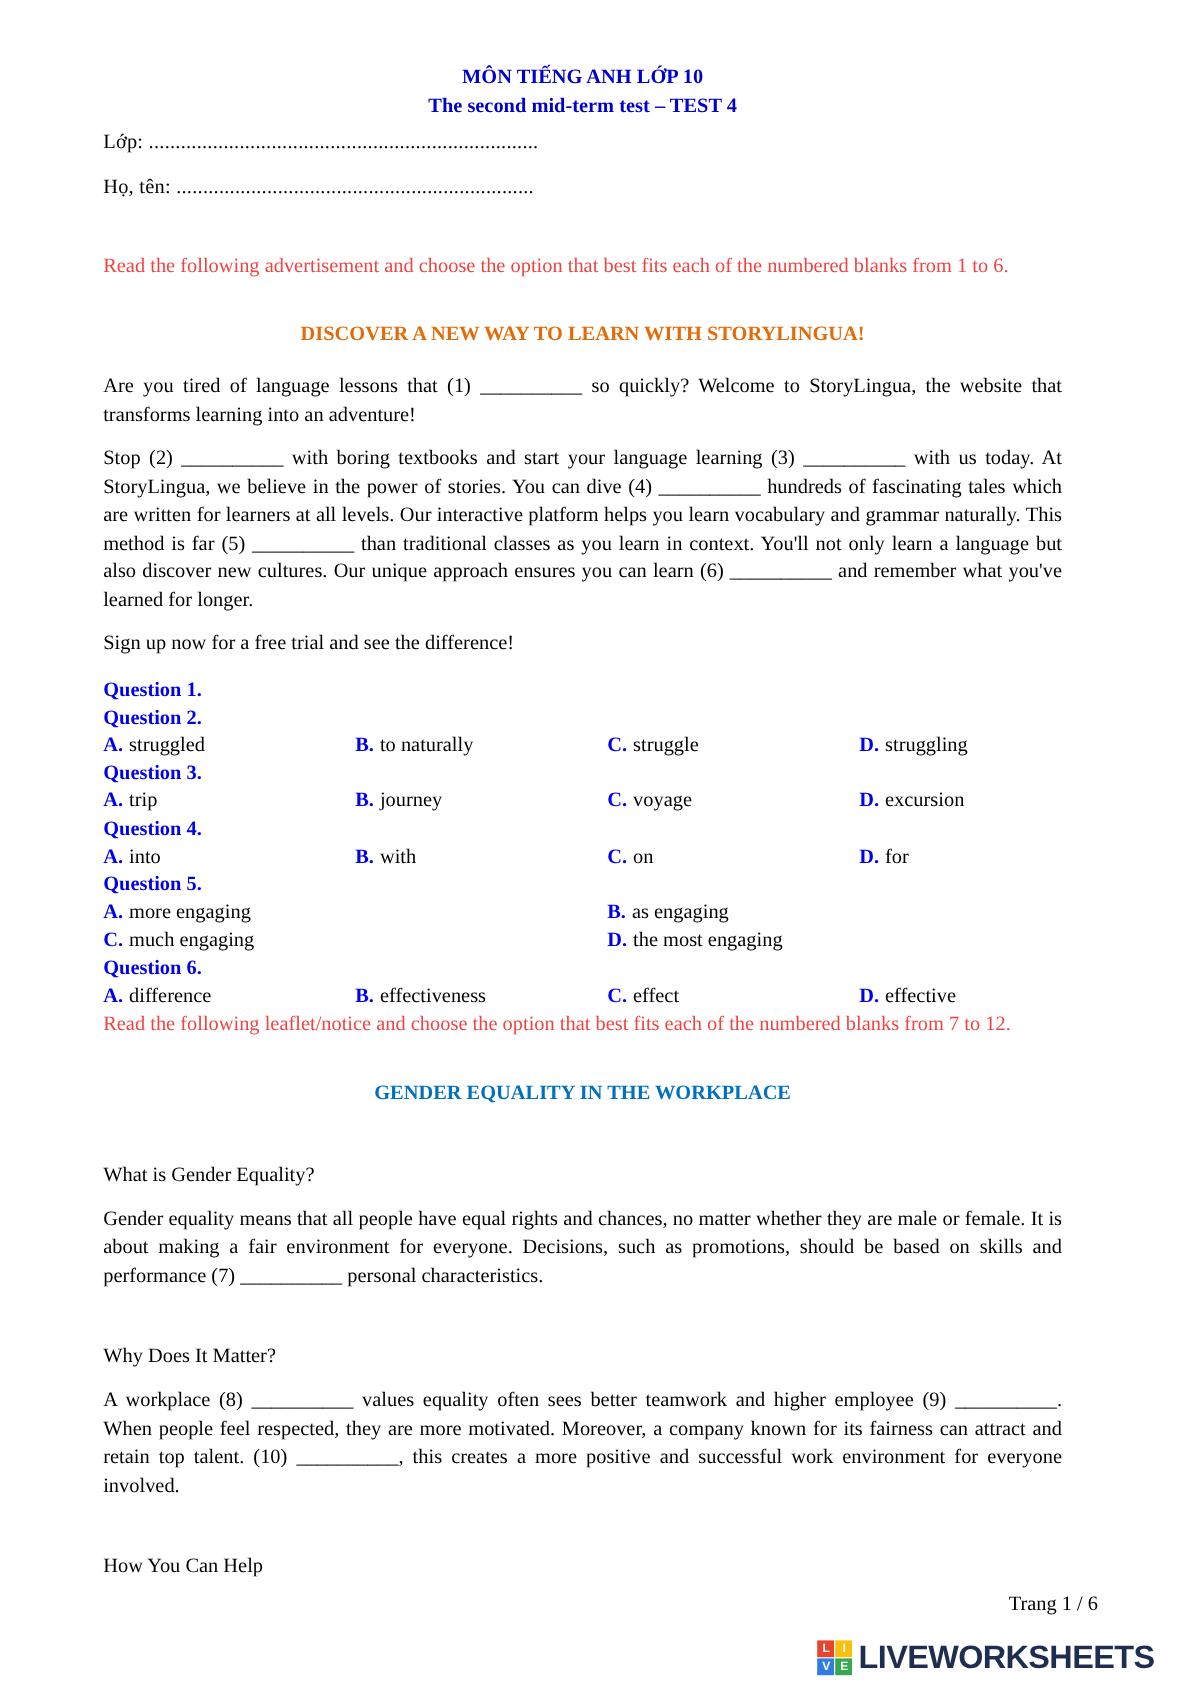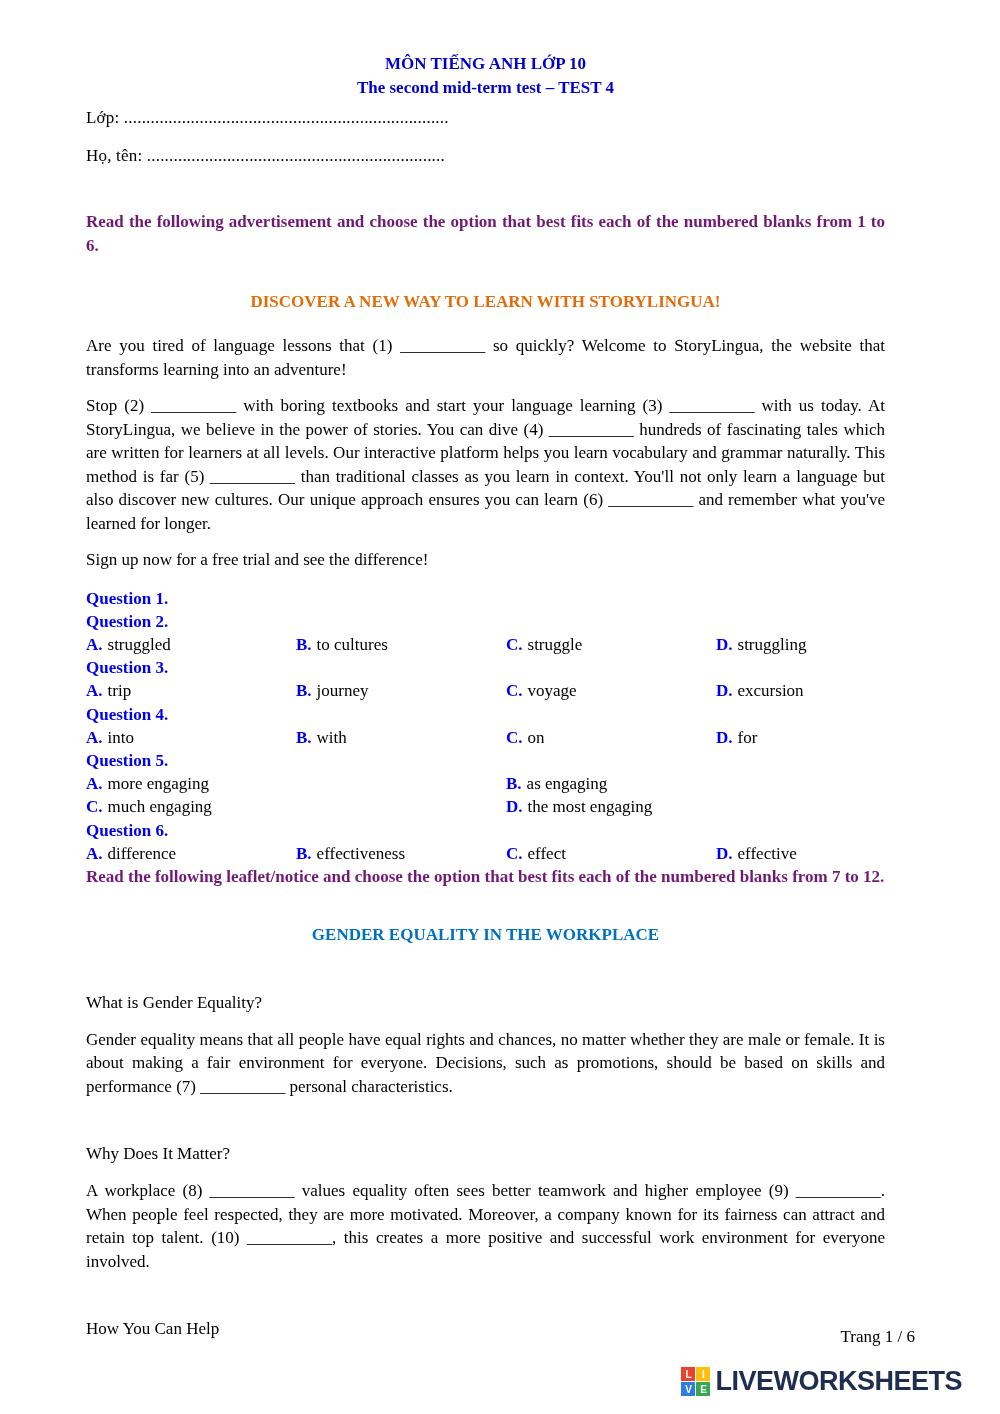--- a/index.html
+++ b/index.html
@@ -9,21 +9,21 @@
     font-family:"Liberation Serif", serif;
     font-size:17px; color:#000;
     position:relative; overflow:hidden;
   }
   .content { padding:52px 115px 0 86px; }
 
   .title   { text-align:center; font-weight:bold; color:#0000cc; font-size:17px; line-height:24px; }
   .subtitle{ text-align:center; font-weight:bold; color:#0000cc; font-size:17px; line-height:24px; margin-bottom:6px; }
   .field-line { line-height:24px; margin-bottom:14px; letter-spacing:0.2px; }
 
-  .instruction { color:#701a75; font-weight:bold; line-height:24px; text-align:justify; }
+  .instruction { color:#ef4444; font-weight:normal; line-height:24px; text-align:justify; }
   .instr1 { margin-top:42px; }
   .sec-heading { text-align:center; font-weight:bold; line-height:24px; }
   .orange { color:#e36c09; margin-top:32px; }
   .blue-h { color:#0070c0; margin-top:34px; }
 
   p.body { text-align:justify; line-height:23.5px; }
   .p1 { margin-top:20px; }
   .p2 { margin-top:13px; }
   .p3 { margin-top:13px; }
 
@@ -65,21 +65,21 @@
   <p class="body p2">Stop (2) __________ with boring textbooks and start your language learning (3) __________ with us today. At StoryLingua, we believe in the power of stories. You can dive (4) __________ hundreds of fascinating tales which are written for learners at all levels. Our interactive platform helps you learn vocabulary and grammar naturally. This method is far (5) __________ than traditional classes as you learn in context. You'll not only learn a language but also discover new cultures. Our unique approach ensures you can learn (6) __________ and remember what you've learned for longer.</p>
   <p class="body p3">Sign up now for a free trial and see the difference!</p>
 
   <div class="questions">
 
     <div class="q-label">Question 1.</div>
 
     <div class="q-label">Question 2.</div>
     <div class="opts cols4">
       <span class="opt"><span class="okey">A.</span><span>struggled</span></span>
-      <span class="opt"><span class="okey">B.</span><span>to cultures</span></span>
+      <span class="opt"><span class="okey">B.</span><span>to naturally</span></span>
       <span class="opt"><span class="okey">C.</span><span>struggle</span></span>
       <span class="opt"><span class="okey">D.</span><span>struggling</span></span>
     </div>
 
     <div class="q-label">Question 3.</div>
     <div class="opts cols4">
       <span class="opt"><span class="okey">A.</span><span>trip</span></span>
       <span class="opt"><span class="okey">B.</span><span>journey</span></span>
       <span class="opt"><span class="okey">C.</span><span>voyage</span></span>
       <span class="opt"><span class="okey">D.</span><span>excursion</span></span>

